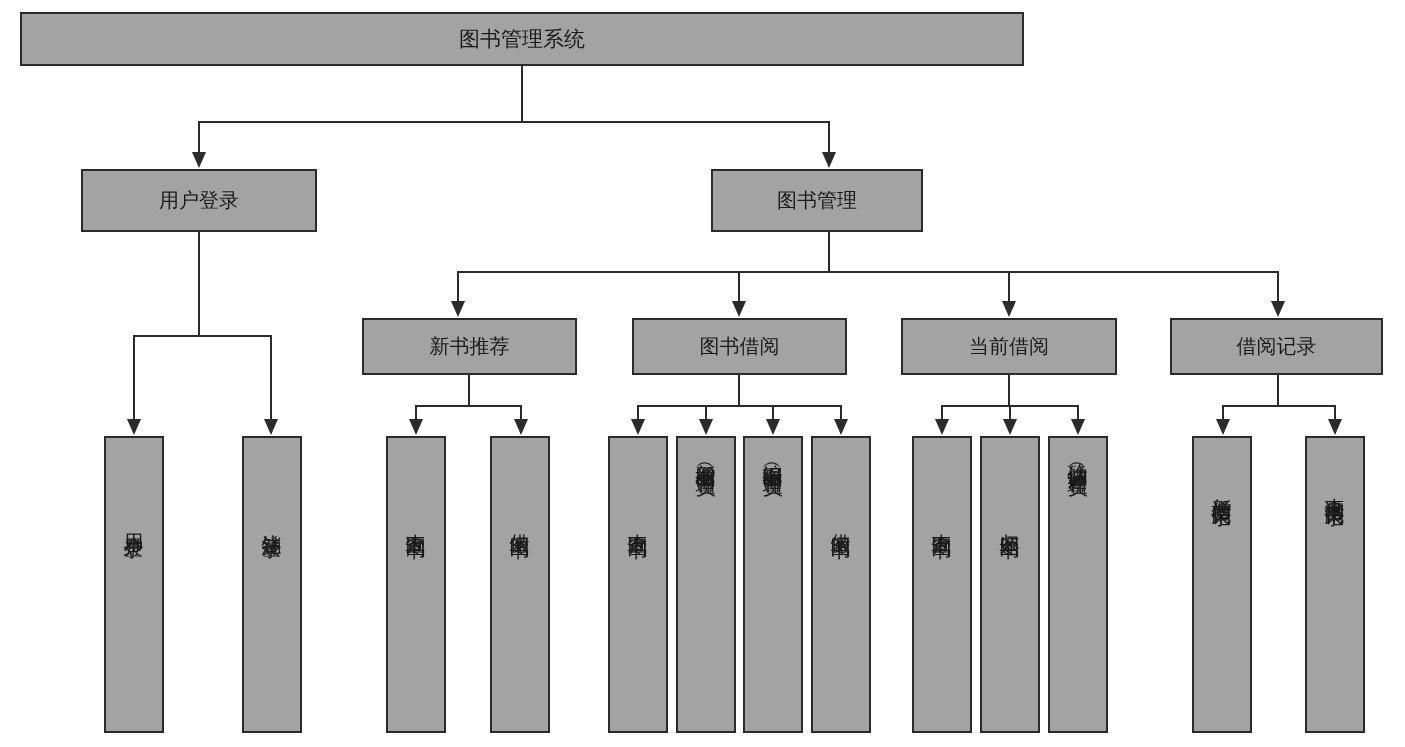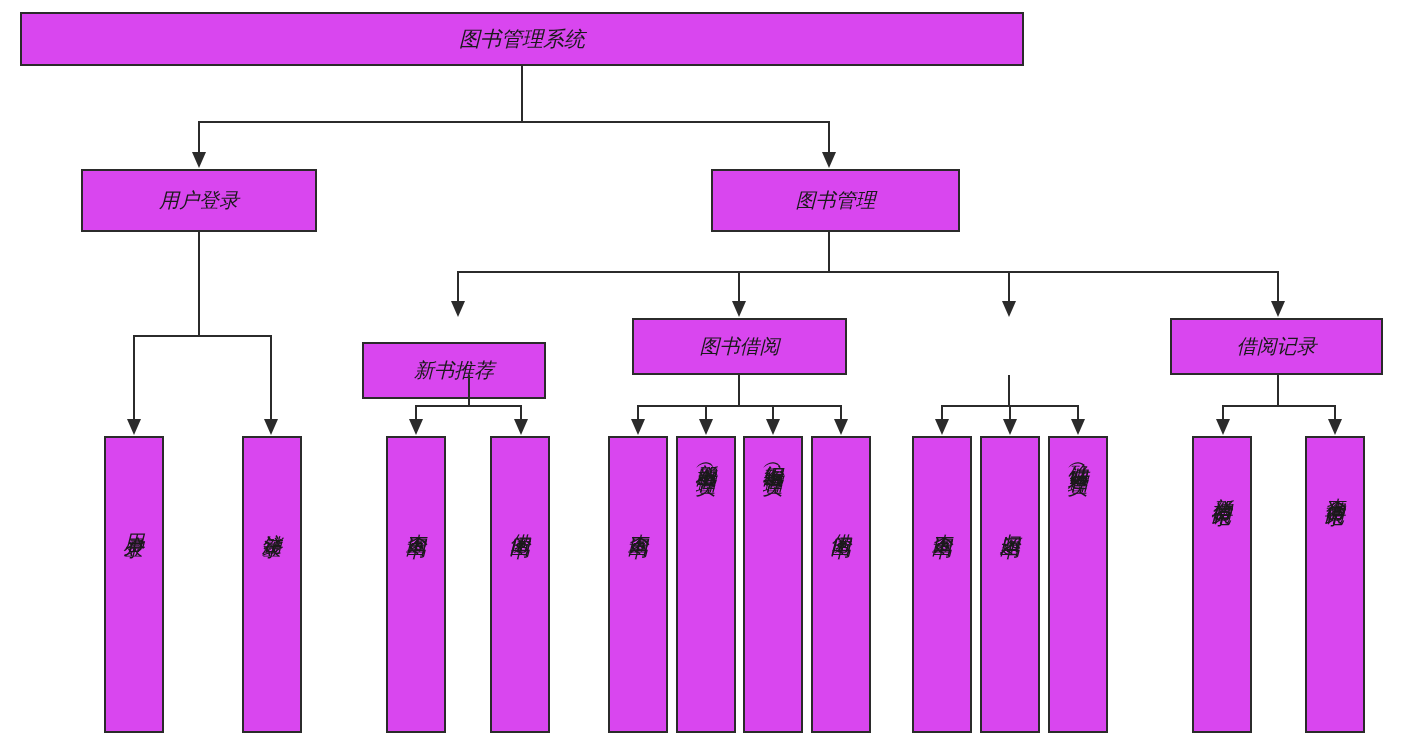--- a/index.html
+++ b/index.html
@@ -15,28 +15,27 @@
     width: 1405px;
     height: 747px;
     background: #ffffff;
     overflow: hidden;
   }
   
   .node {
     position: absolute;
     box-sizing: border-box;
     border: 2px solid #2b2b2b;
-    background: #d946ef;
+    background: #a3a3a3;
     color: #1a1a1a;
     display: flex;
     align-items: center;
     justify-content: center;
     text-align: center;
     line-height: 1.18;
-    font-style: italic;
   }
   .node.root {
     font-size: 21px;
   }
   .node.lvl1 {
     font-size: 20px;
   }
   .node.lvl2 {
     font-size: 20px;
   }
@@ -99,21 +98,21 @@
   <div class="hline" style="left:198px; top:121px; width:632px;"></div>
 
   <div class="vline" style="left:198px; top:121px; height:32px;"></div>
   <div class="arrow" style="left:192px; top:152px;"></div>
   <div class="vline" style="left:828px; top:121px; height:32px;"></div>
   <div class="arrow" style="left:822px; top:152px;"></div>
 
   <div class="node lvl1" style="left:81px; top:169px; width:236px; height:63px;">
     <span>用户登录</span>
   </div>
-  <div class="node lvl1" style="left:711px; top:169px; width:249px; height:63px;">
+  <div class="node lvl1" style="left:711px; top:169px; width:212px; height:63px;">
     <span>图书管理</span>
   </div>
 
   <div class="vline" style="left:198px; top:232px; height:105px;"></div>
   <div class="hline" style="left:133px; top:335px; width:139px;"></div>
   <div class="vline" style="left:133px; top:335px; height:85px;"></div>
   <div class="arrow" style="left:127px; top:419px;"></div>
   <div class="vline" style="left:270px; top:335px; height:85px;"></div>
   <div class="arrow" style="left:264px; top:419px;"></div>
 
@@ -121,25 +120,28 @@
   <div class="hline" style="left:457px; top:271px; width:822px;"></div>
   <div class="vline" style="left:457px; top:271px; height:31px;"></div>
   <div class="arrow" style="left:451px; top:301px;"></div>
   <div class="vline" style="left:738px; top:271px; height:31px;"></div>
   <div class="arrow" style="left:732px; top:301px;"></div>
   <div class="vline" style="left:1008px; top:271px; height:31px;"></div>
   <div class="arrow" style="left:1002px; top:301px;"></div>
   <div class="vline" style="left:1277px; top:271px; height:31px;"></div>
   <div class="arrow" style="left:1271px; top:301px;"></div>
 
-  <div class="node lvl2" style="left:362px; top:318px; width:184px; height:57px;margin-top:24px;">
+  <div class="node lvl2" style="left:362px; top:318px; width:215px; height:57px;">
     <span>新书推荐</span>
   </div>
   <div class="node lvl2" style="left:632px; top:318px; width:215px; height:57px;">
     <span>图书借阅</span>
+  </div>
+  <div class="node lvl2" style="left:901px; top:318px; width:216px; height:57px;">
+    <span>当前借阅</span>
   </div>
   <div class="node lvl2" style="left:1170px; top:318px; width:213px; height:57px;">
     <span>借阅记录</span>
   </div>
 
   <div class="vline" style="left:468px; top:375px; height:32px;"></div>
   <div class="hline" style="left:415px; top:405px; width:107px;"></div>
   <div class="vline" style="left:415px; top:405px; height:15px;"></div>
   <div class="arrow" style="left:409px; top:419px;"></div>
   <div class="vline" style="left:520px; top:405px; height:15px;"></div>

